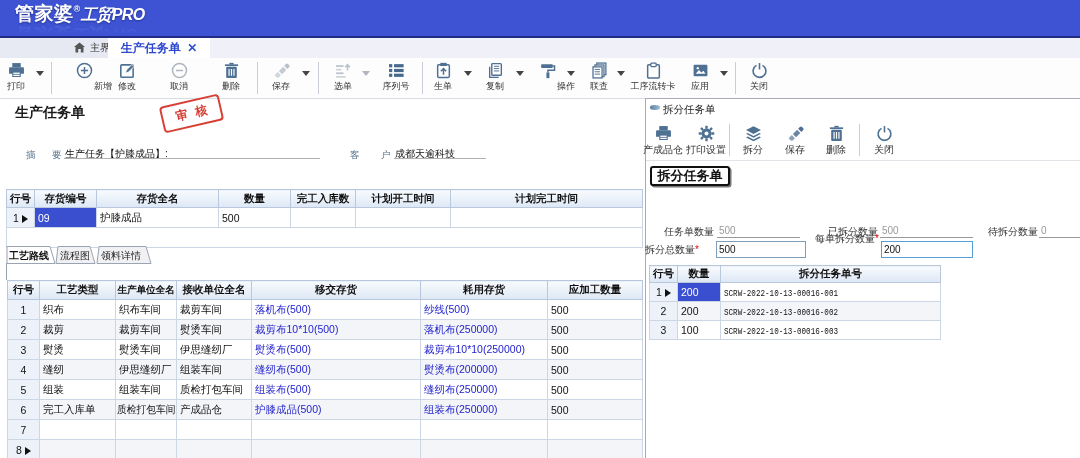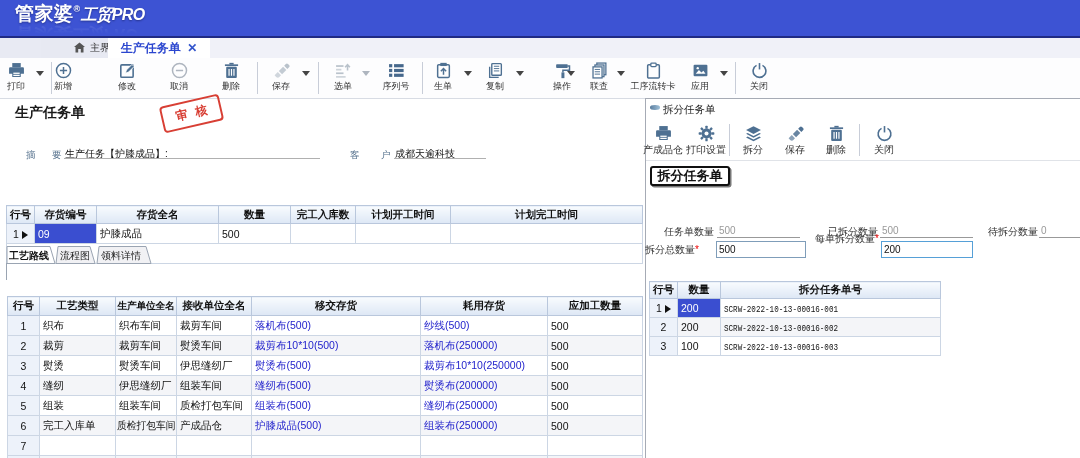--- a/index.html
+++ b/index.html
@@ -33,21 +33,21 @@
 
 #title{left:15px;top:104px;font-size:14px;font-weight:bold;color:#1a1a1a;}
 #stamp{left:161px;top:100px;width:57px;height:23px;border:2px solid #d6352a;border-radius:4px;
   transform:rotate(-13deg);color:#d6352a;font-weight:bold;font-size:12px;text-align:center;
   line-height:23px;letter-spacing:8px;text-indent:8px;opacity:0.95;}
 
 .flabel{position:absolute;top:149px;font-size:9.5px;color:#54708c;}
 .fval{position:absolute;top:147px;font-size:10px;font-weight:normal;color:#111;white-space:nowrap;}
 .fline{position:absolute;top:158px;height:1px;background:#b0b0b0;}
 
-table.grid{border-collapse:collapse;table-layout:fixed;font-size:10.5px;color:#111;margin-top:16px;}
+table.grid{border-collapse:collapse;table-layout:fixed;font-size:10.5px;color:#111;}
 table.grid td{border:1px solid #ccd6e4;border-top:none;padding:0 3px;overflow:hidden;
   white-space:nowrap;height:19px;background:#fff;}
 table.grid tr.z td{background:#f4f5f8;}
 table.grid td.rh{background:#edf2fa;text-align:center;padding:0;}
 table.grid tr.z td.rh{background:#edf2fa;}
 table.grid th{border:1px solid #b9c7dc;background:linear-gradient(#f8fbfe,#dde7f5);
   font-weight:bold;padding:0;height:17px;overflow:hidden;white-space:nowrap;}
 td.sel{background:#3a4ed0 !important;color:#fff;}
 table.dgt td{height:18px;}
 table.t2 th{height:18px;}
@@ -197,21 +197,21 @@
 </svg>
 
 <div class="tbi" style="left:-12px;">
     <svg width="17" height="17" color="#4e7092">
       <use href="#i-print"></use>
     </svg>
     <div class="lb">打印</div>
   </div>
 <div class="dd" style="left:36px;"></div>
 <div class="sep" style="left:51px;"></div>
-<div class="tbi" style="left:35px;">
+<div class="tbi" style="left:56px;text-align:right;">
     <svg width="17" height="17" color="#4e7092">
       <use href="#i-plus"></use>
     </svg>
     <div class="lb">新增</div>
   </div>
 <div class="tbi" style="left:99px;">
     <svg width="17" height="17" color="#4e7092">
       <use href="#i-edit"></use>
     </svg>
     <div class="lb">修改</div>
@@ -258,21 +258,21 @@
     <div class="lb">生单</div>
   </div>
 <div class="dd" style="left:464px;"></div>
 <div class="tbi" style="left:467px;">
     <svg width="17" height="17" color="#4e7092">
       <use href="#i-copy"></use>
     </svg>
     <div class="lb">复制</div>
   </div>
 <div class="dd" style="left:516px;"></div>
-<div class="tbi" style="left:534px;">
+<div class="tbi" style="left:519px;text-align:right;">
     <svg width="17" height="17" color="#4e7092">
       <use href="#i-roller"></use>
     </svg>
     <div class="lb">操作</div>
   </div>
 <div class="dd" style="left:567px;"></div>
 <div class="tbi" style="left:571px;">
     <svg width="17" height="17" color="#4e7092">
       <use href="#i-docs"></use>
     </svg>

